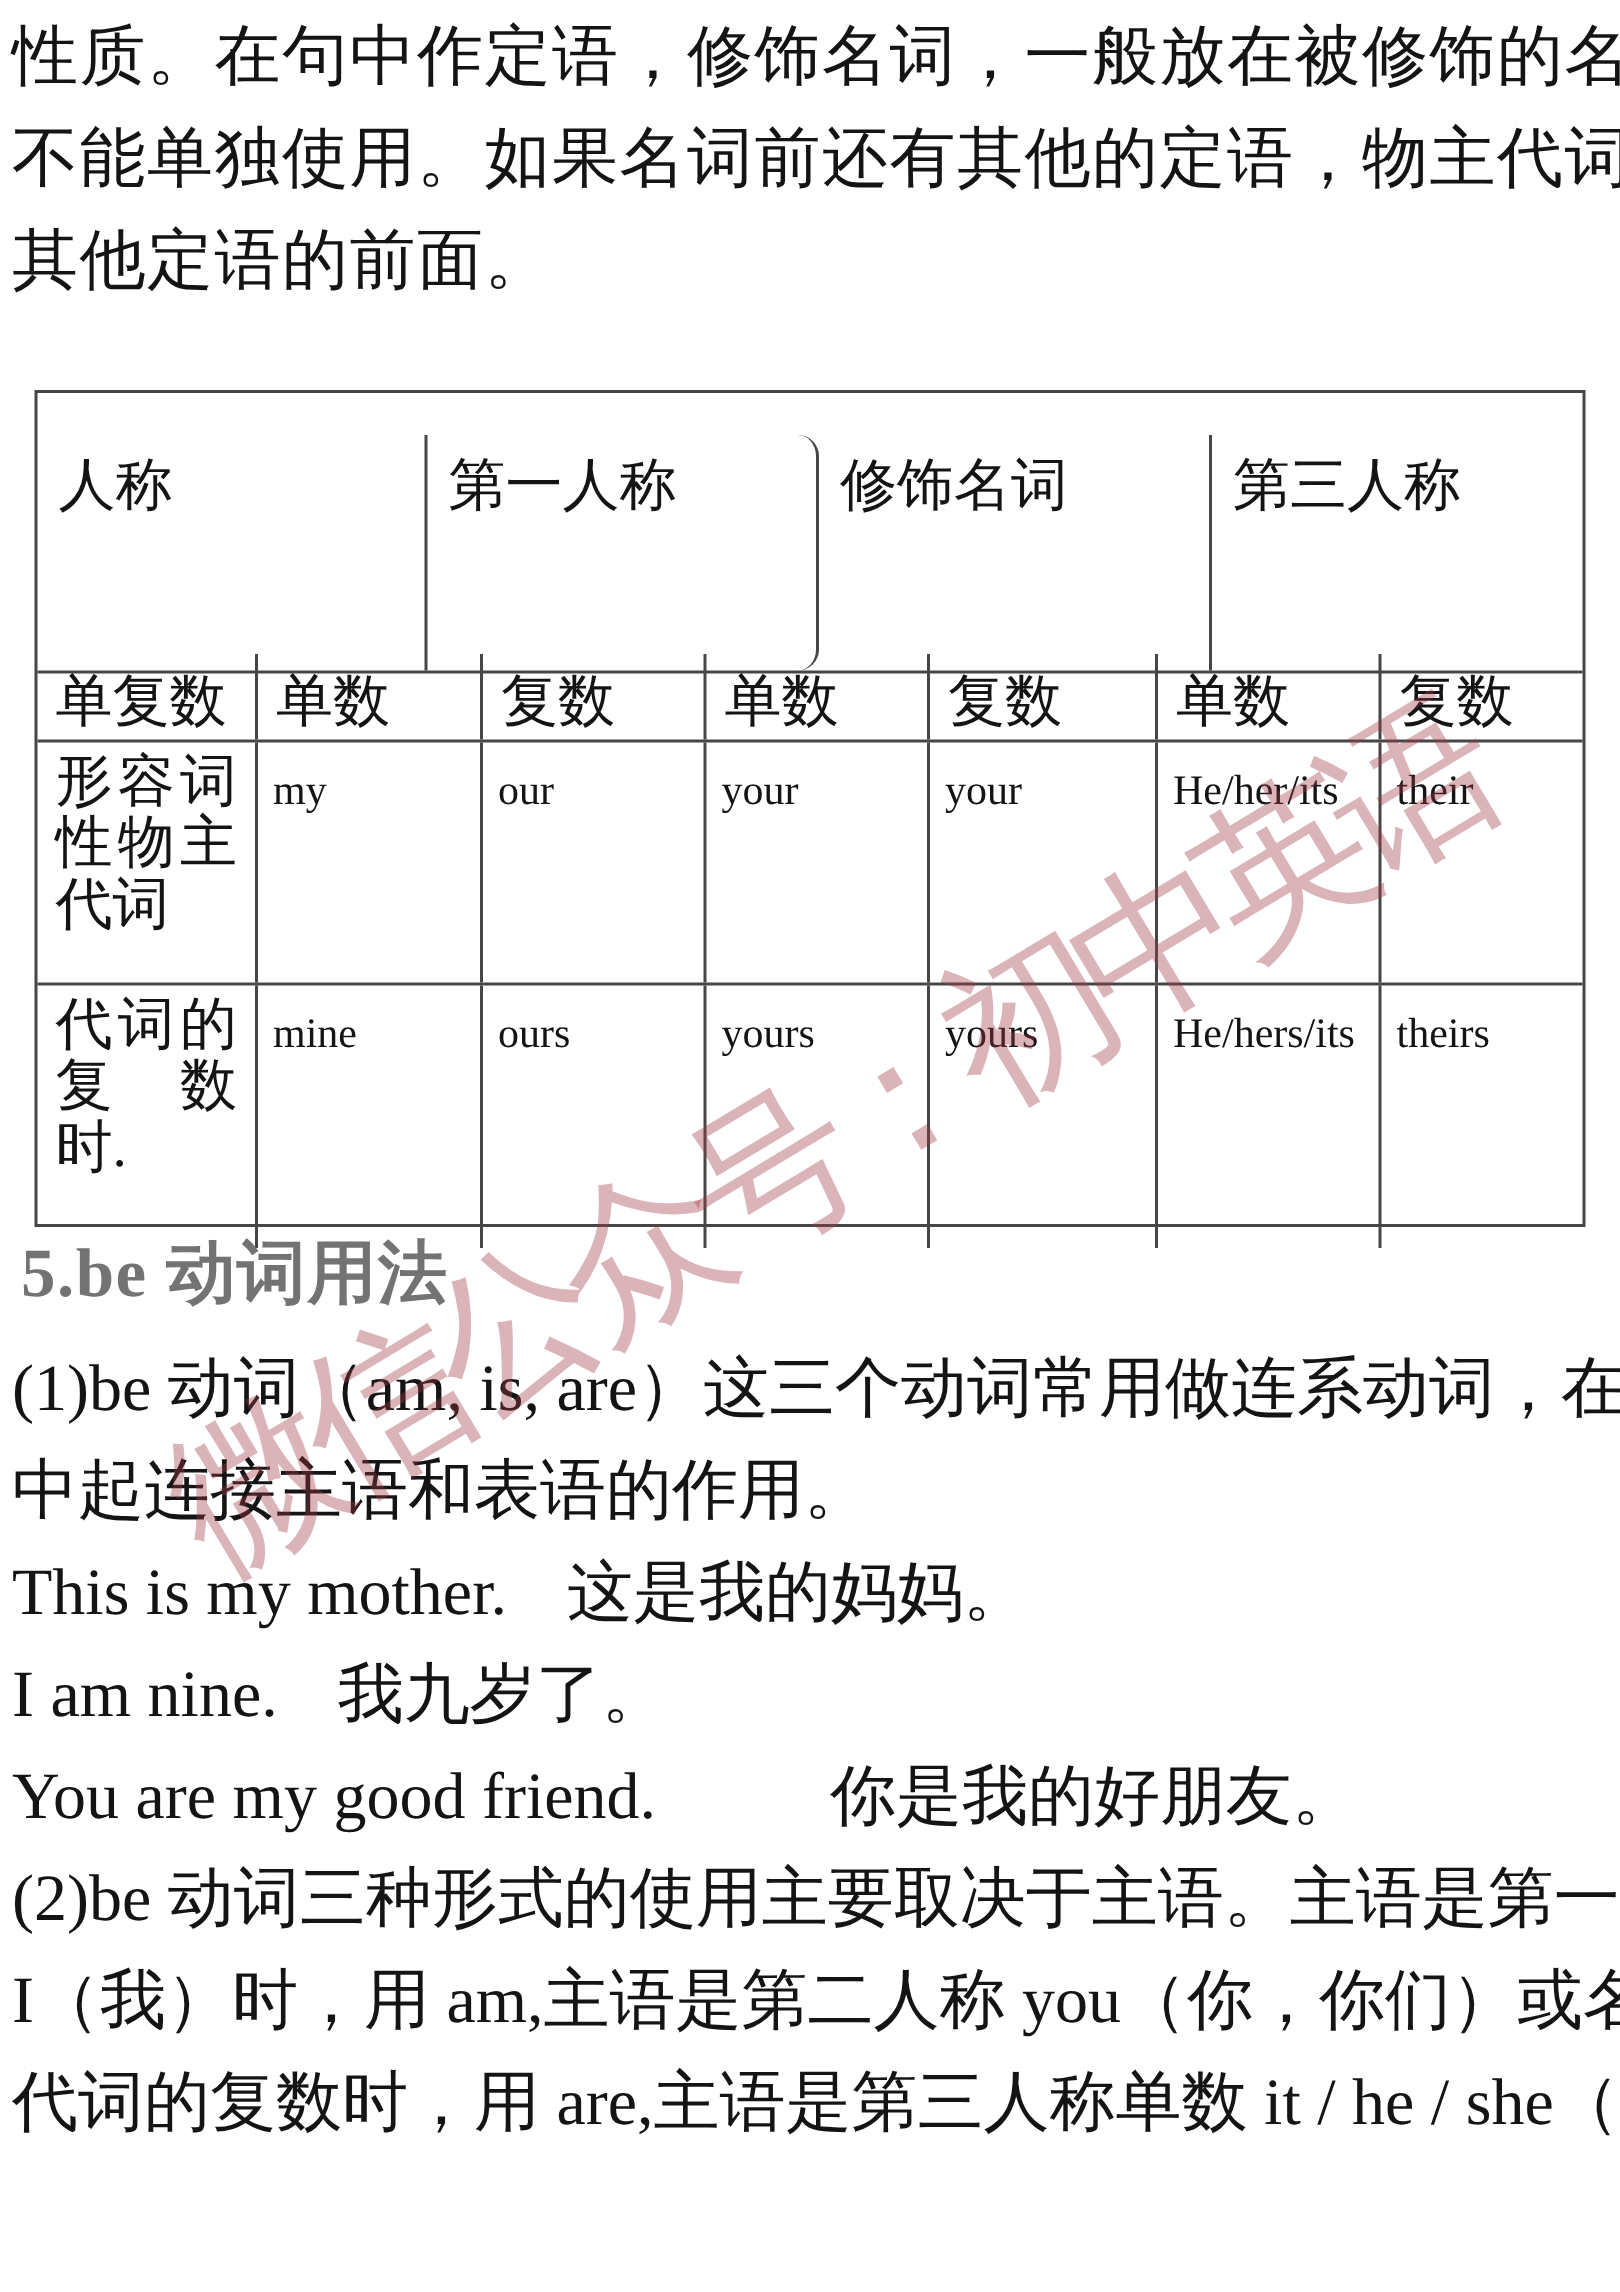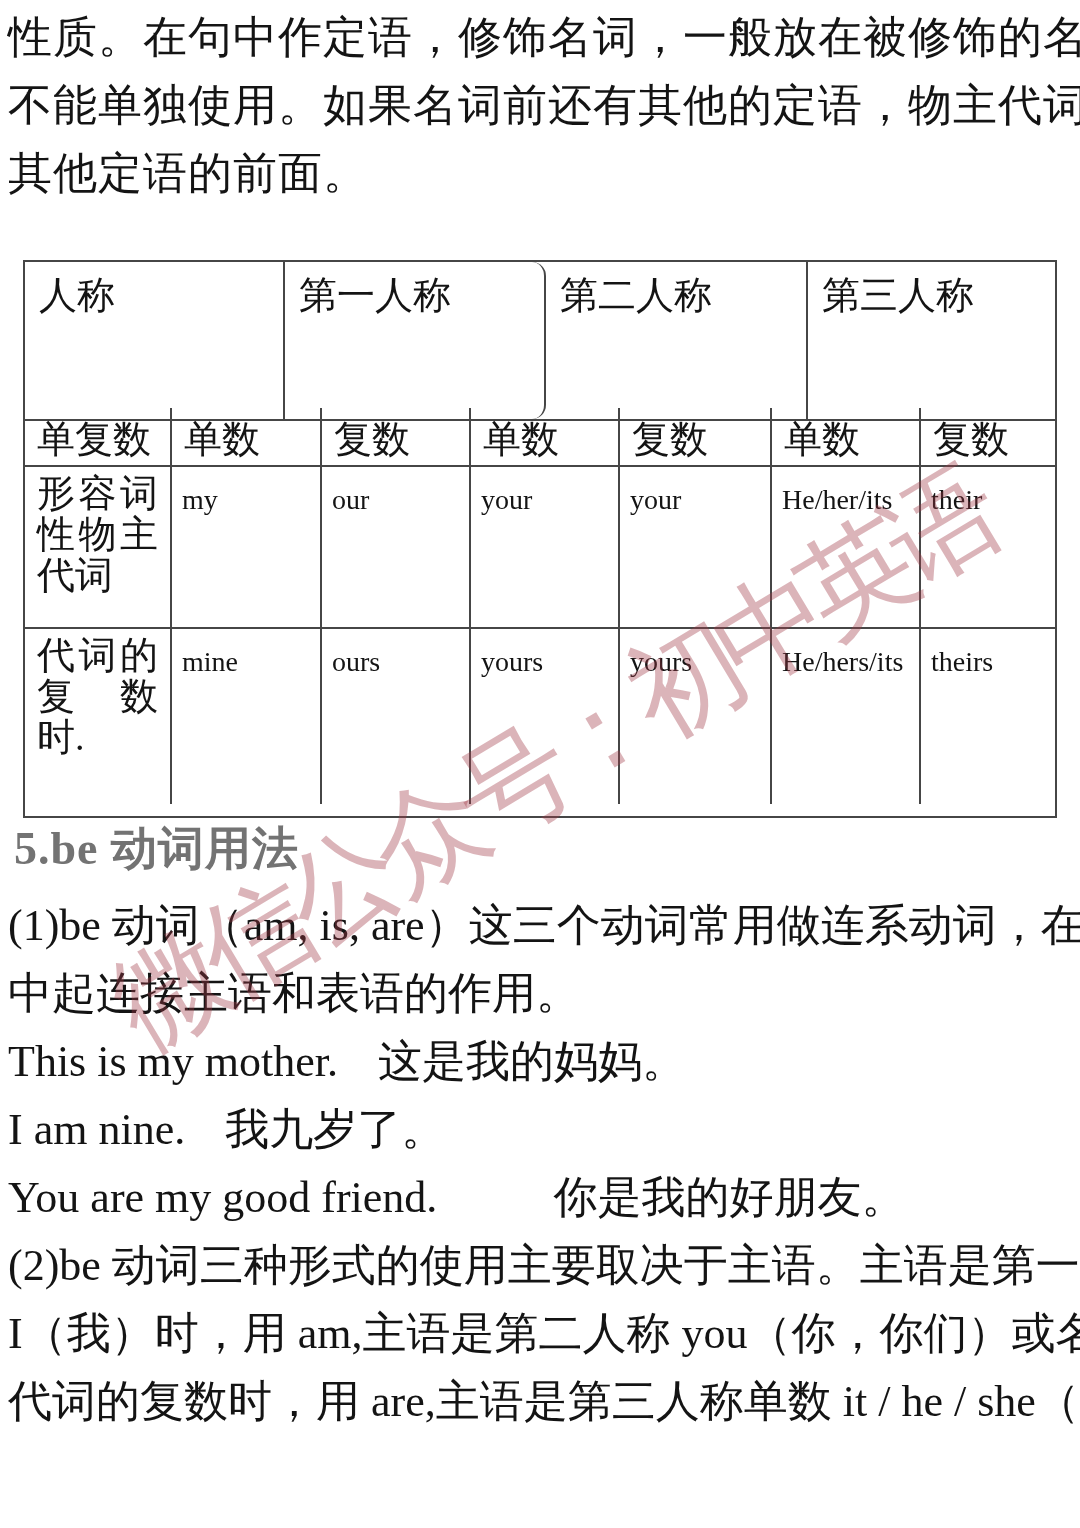--- a/index.html
+++ b/index.html
@@ -22,21 +22,21 @@
   .tbl{
     position:absolute;left:23px;top:260px;width:1034px;height:558px;
     border:2px solid #464646;
     box-sizing:border-box;
     font-size:38px;
   }
   .trow{display:flex;box-sizing:border-box;border-bottom:2px solid #464646;}
   .trow:last-child{border-bottom:none;}
   .tc{box-sizing:border-box;border-right:2px solid #464646;overflow:hidden;}
   .tc:last-child{border-right:none;flex:1;}
-  .rowhead{height:159px;}
+  .rowhead{height:159px;margin-top:28px;}
   .rowsub{height:46px;align-items:flex-end;}
   .rowA{height:162px;}
   .rowB{height:175px;}
   .rowhead .tc{padding:8px 0 0 14px;}
   .h0{width:260px;} .h1{width:261px;border-radius:14px;} .h2{width:262px;}
   .c0{width:147px;} .c1{width:150px;} .c2{width:149px;}
   .c3{width:149px;} .c4{width:152px;} .c5{width:149px;}
   .rowsub .tc{padding:6px 0 0 12px;}
   .lab{
     padding:6px 12px 1px 12px;
@@ -89,21 +89,21 @@
   <div class="intro">
     <div class="line">性质。在句中作定语，修饰名词，一般放在被修饰的名词前，</div>
     <div class="line">不能单独使用。如果名词前还有其他的定语，物主代词要放在</div>
     <div class="line">其他定语的前面。</div>
   </div>
 
   <div class="tbl">
     <div class="trow rowhead">
       <div class="tc h0">人称</div>
       <div class="tc h1">第一人称</div>
-      <div class="tc h2">第二人称</div>
+      <div class="tc h2">修饰名词</div>
       <div class="tc">第三人称</div>
     </div>
     <div class="trow rowsub">
       <div class="tc c0">单复数</div>
       <div class="tc c1">单数</div>
       <div class="tc c2">复数</div>
       <div class="tc c3">单数</div>
       <div class="tc c4">复数</div>
       <div class="tc c5">单数</div>
       <div class="tc">复数</div>

